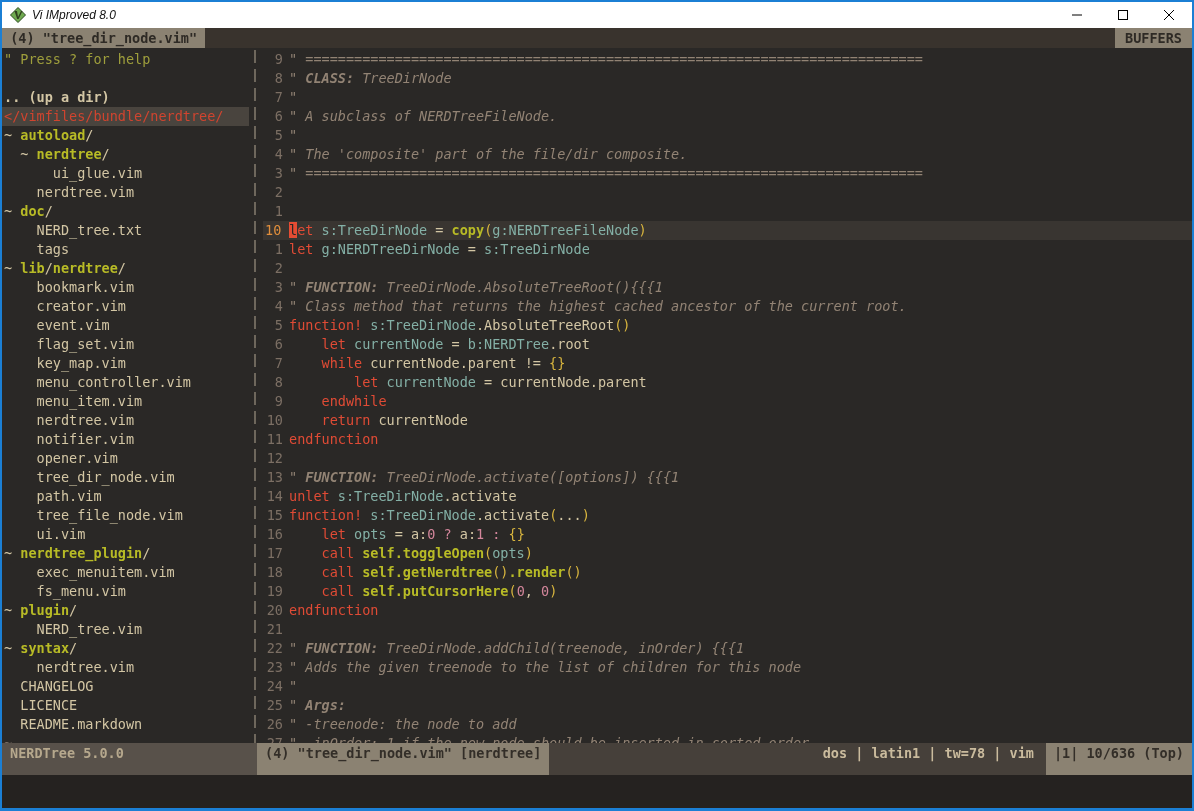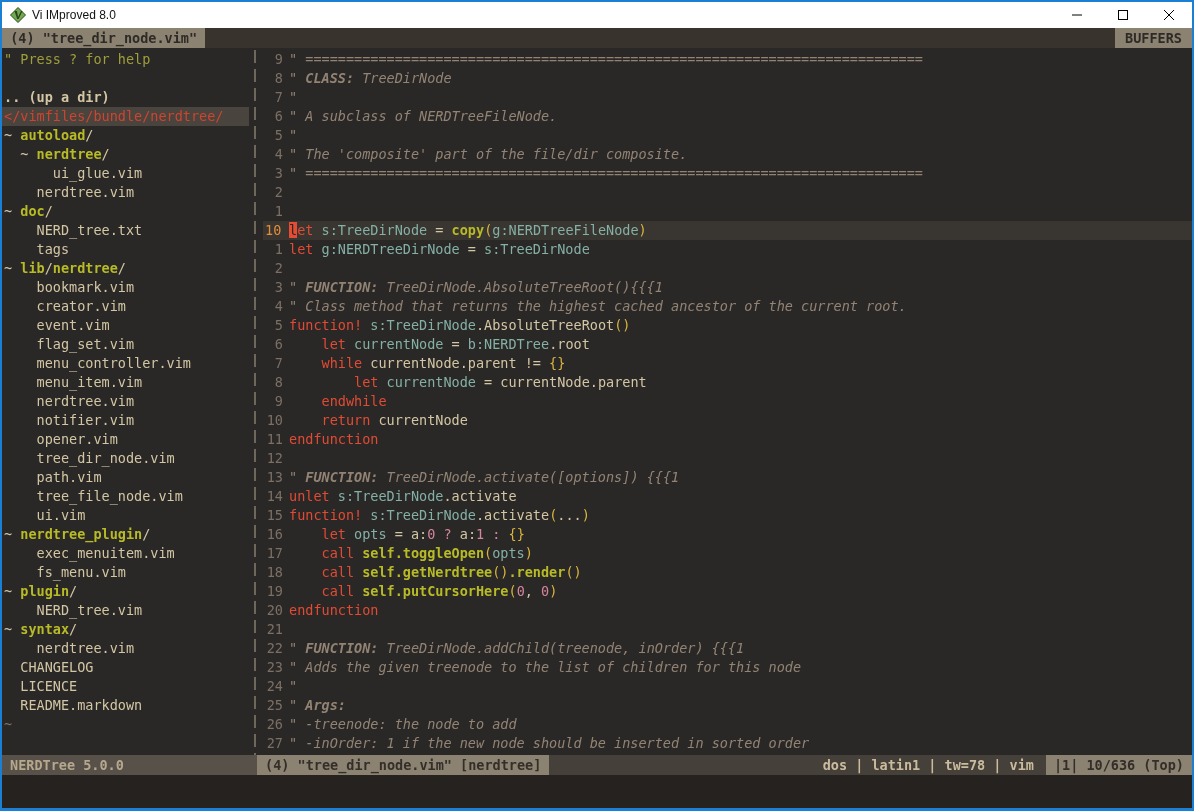--- a/index.html
+++ b/index.html
@@ -7,21 +7,21 @@
   .win {
     width:1194px; height:811px;
     border:2px solid #1b7fd4; border-bottom-width:3px;
     display:flex; flex-direction:column;
     background:#2a2826;
     font-family:"DejaVu Sans Mono", monospace;
   }
   
   .titlebar { height:26px; background:#ffffff; display:flex; align-items:center; flex:none; }
   .titlebar .appicon { margin:0 6px 0 8px; display:flex; }
-  .titlebar .title { font-family:"Liberation Sans", sans-serif; font-size:12px; color:#111; }
+  .titlebar .title { font-family:"Liberation Sans", sans-serif; font-size:12px; color:#111;font-style:italic; }
   .controls { margin-left:auto; display:flex; height:100%; }
   .ctrl { width:46px; height:100%; border:0; background:#fff; display:flex; align-items:center; justify-content:center; cursor:default; }
   
   .tabline { height:20px; background:#39332d; display:flex; flex:none; font-size:13.5px; line-height:20px; white-space:pre; }
   .tab { background:#8b8272; color:#2e2a25; font-weight:bold; }
   .tab-spacer { flex:1; }
   .buffers { background:#8b8272; color:#2e2a25; font-weight:bold; padding:0 10px; }
   
   .main { flex:1; display:flex; overflow:hidden; }
   .sidebar { width:247px; flex:none; padding:2px 0 0 2px; font-size:13.5px; }
@@ -46,21 +46,21 @@
   .s-n { color:#d3c6a4; }
   .s-c { color:#928374; font-style:italic; }
   .s-cb { color:#928374; font-style:italic; font-weight:bold; }
   .s-k { color:#e04b35; }
   .s-i { color:#84b0a6; }
   .s-f { color:#b8bb26; font-weight:bold; }
   .s-p { color:#d8b53e; }
   .s-m { color:#d3869b; }
   .s-x { color:#2a2826; background:#e64c33; }
   
-  .statusline { height:20px; flex:none; display:flex; background:#46403a; font-size:13.5px; line-height:20px; font-weight:bold; white-space:pre; }
+  .statusline { height:32px; flex:none; display:flex; background:#46403a; font-size:13.5px; line-height:20px; font-weight:bold; white-space:pre; }
   .sl-left { width:255px; flex:none; background:#58514a; color:#b6a88d; padding-left:8px; }
   .sl-buf { background:#8b8272; color:#332e28; padding:0 8px; }
   .sl-flags { margin-left:auto; color:#cabb9d; }
   .sl-pos { background:#8b8272; color:#332e28; padding:0 8px; margin-left:12px; }
   
   .cmdline { height:33px; flex:none; background:#252220; }
 </style>
 </head>
 <body>
 
@@ -111,20 +111,21 @@
         <div class="row"><span class="s-t">      ui_glue.vim</span></div>
         <div class="row"><span class="s-t">    nerdtree.vim</span></div>
         <div class="row"><span class="s-t">~ </span><span class="s-d">doc</span><span class="s-t">/</span></div>
         <div class="row"><span class="s-t">    NERD_tree.txt</span></div>
         <div class="row"><span class="s-t">    tags</span></div>
         <div class="row"><span class="s-t">~ </span><span class="s-d">lib</span><span class="s-t">/</span><span class="s-d">nerdtree</span><span class="s-t">/</span></div>
         <div class="row"><span class="s-t">    bookmark.vim</span></div>
         <div class="row"><span class="s-t">    creator.vim</span></div>
         <div class="row"><span class="s-t">    event.vim</span></div>
         <div class="row"><span class="s-t">    flag_set.vim</span></div>
+        <div class="row"><span class="s-t">    key_map.vim</span></div>
         <div class="row"><span class="s-t">    menu_controller.vim</span></div>
         <div class="row"><span class="s-t">    menu_item.vim</span></div>
         <div class="row"><span class="s-t">    nerdtree.vim</span></div>
         <div class="row"><span class="s-t">    notifier.vim</span></div>
         <div class="row"><span class="s-t">    opener.vim</span></div>
         <div class="row"><span class="s-t">    tree_dir_node.vim</span></div>
         <div class="row"><span class="s-t">    path.vim</span></div>
         <div class="row"><span class="s-t">    tree_file_node.vim</span></div>
         <div class="row"><span class="s-t">    ui.vim</span></div>
         <div class="row"><span class="s-t">~ </span><span class="s-d">nerdtree_plugin</span><span class="s-t">/</span></div>

